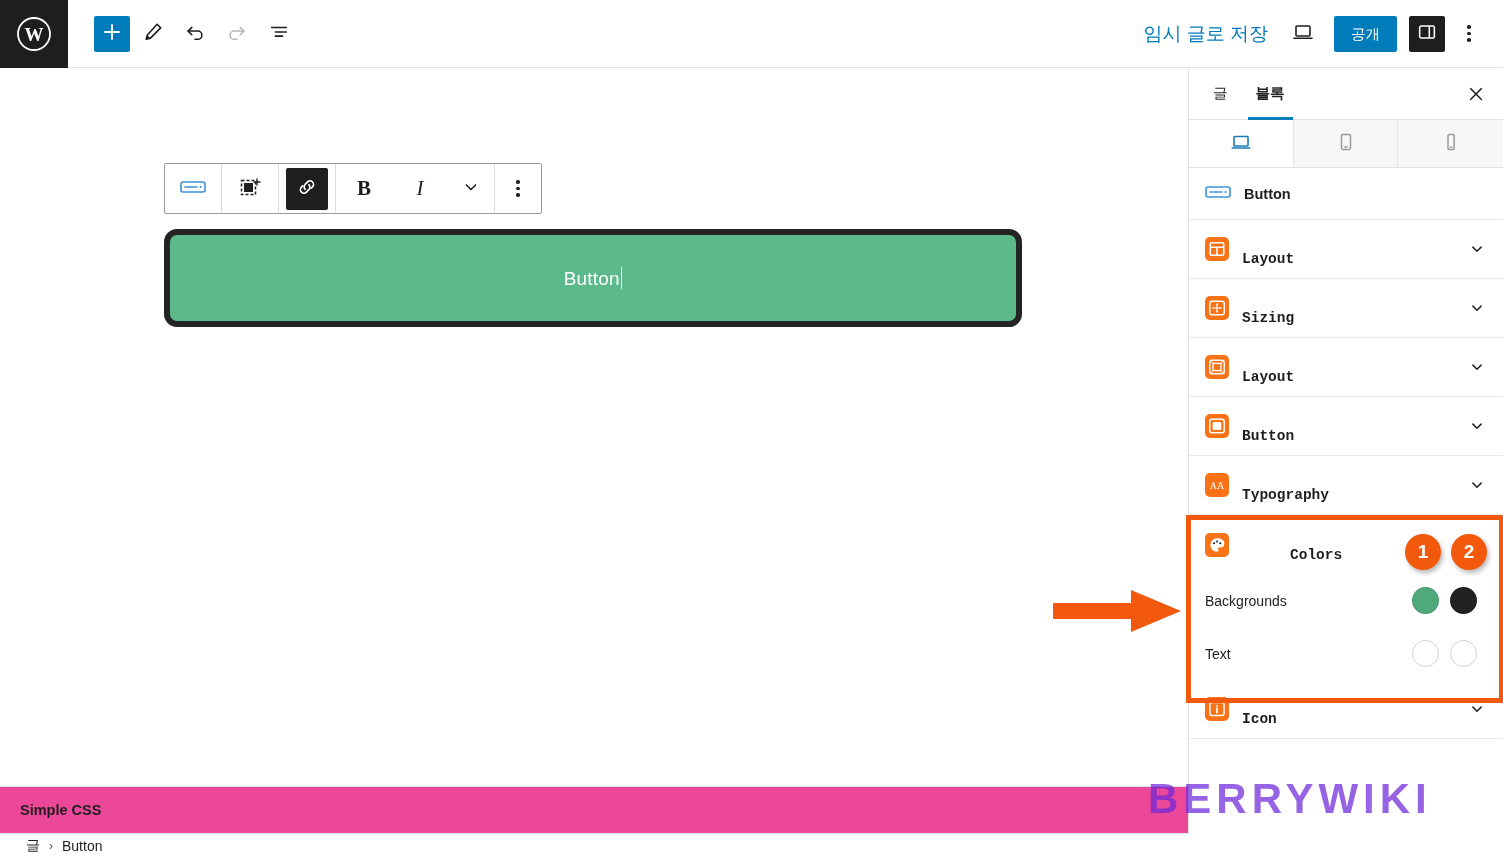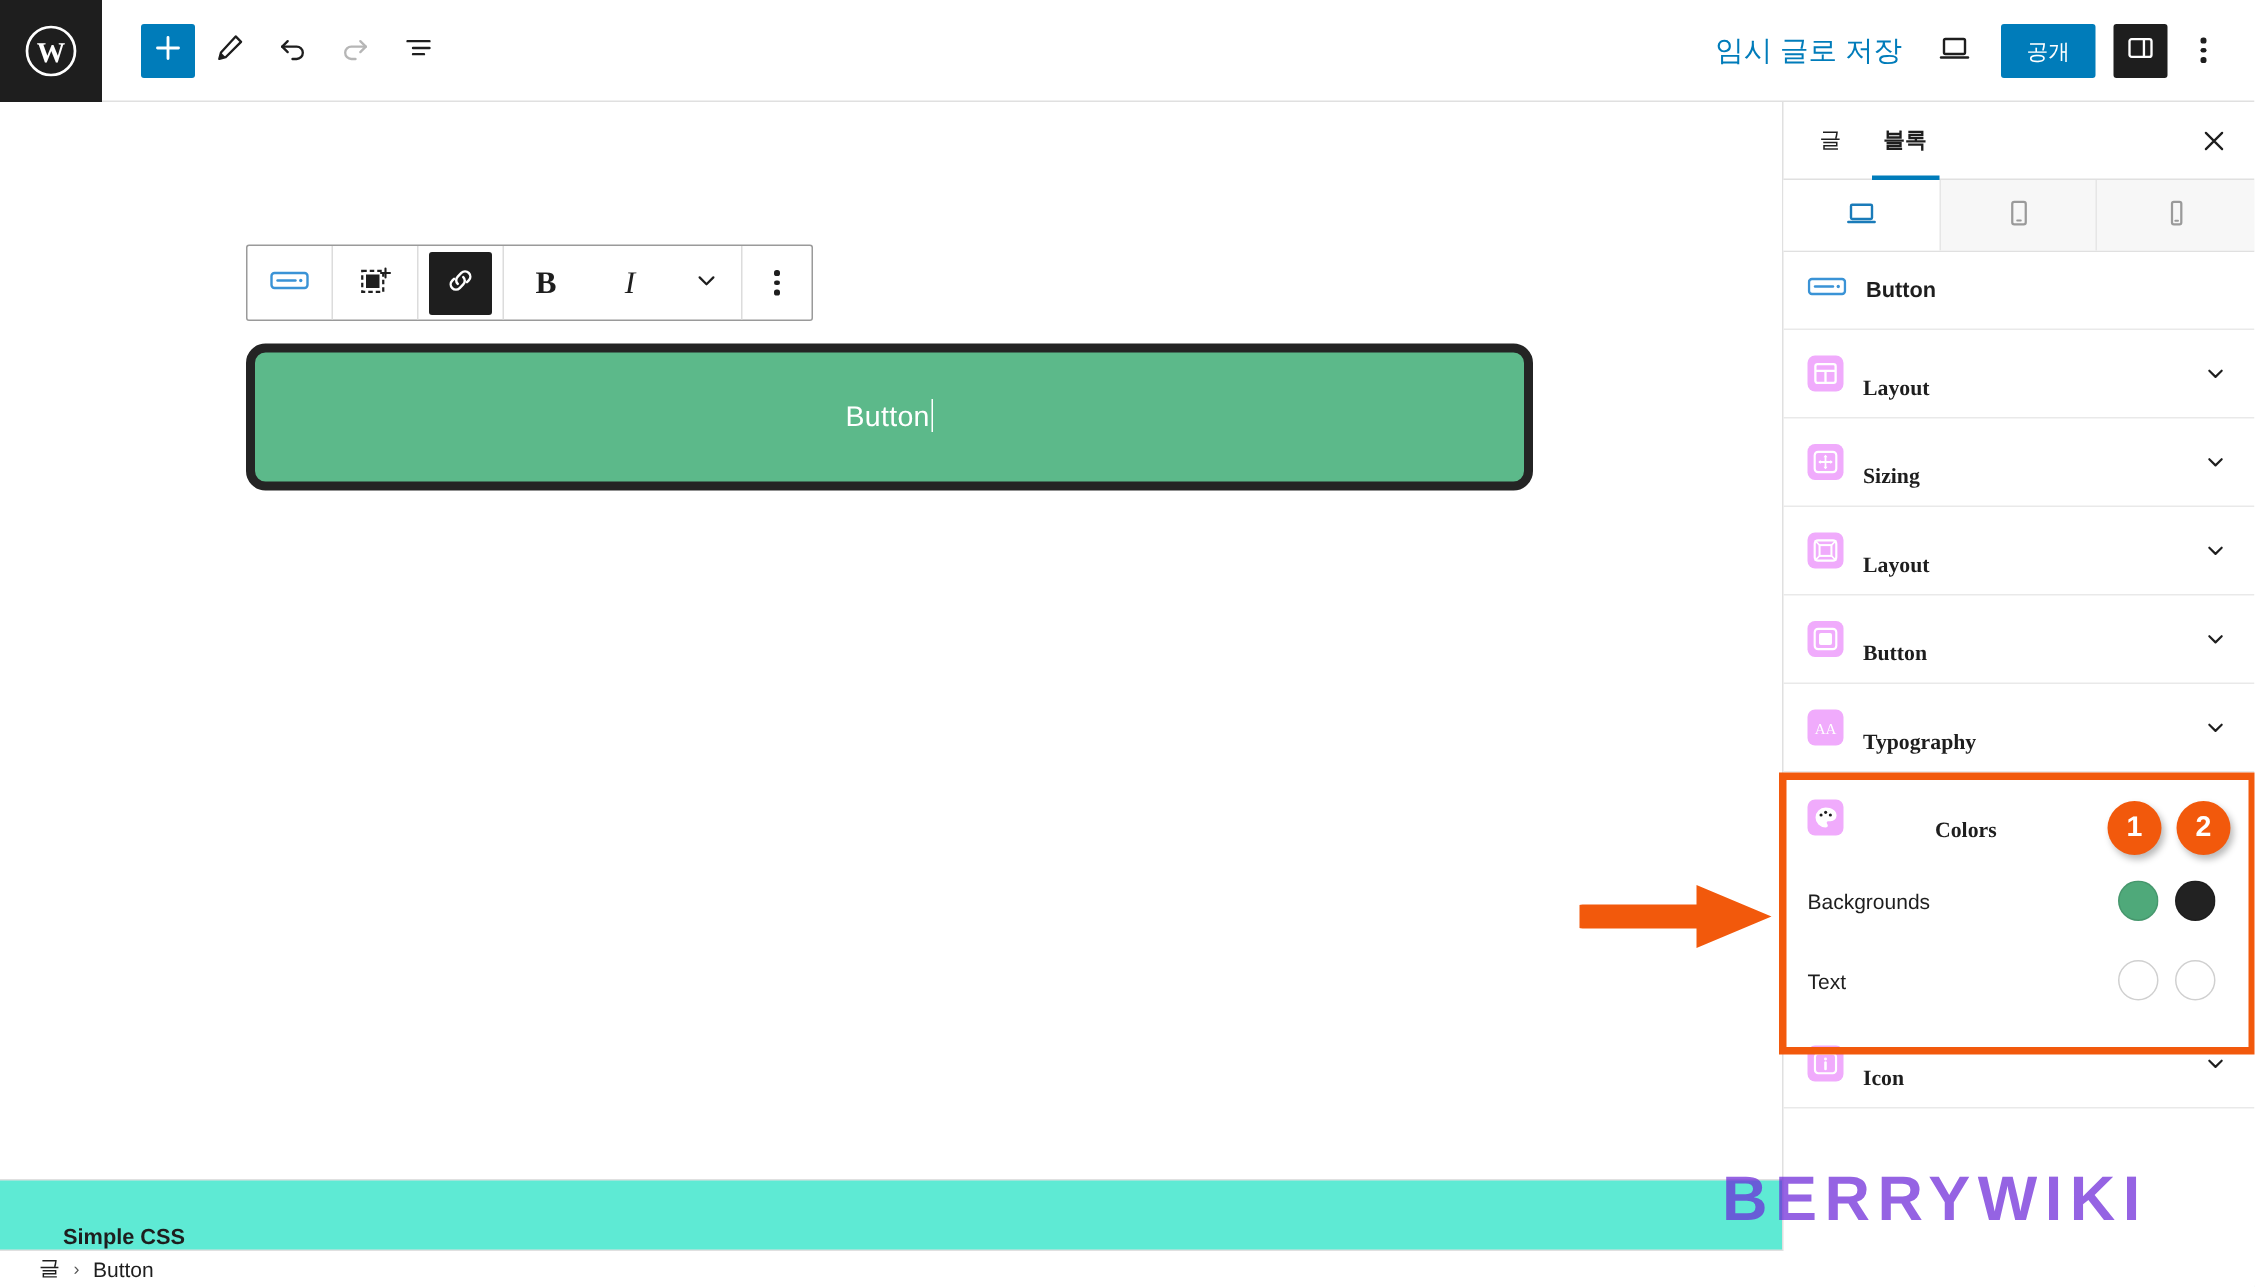--- a/index.html
+++ b/index.html
@@ -245,28 +245,28 @@
     display: flex; align-items: center;
     height: 59px;
     padding: 0 16px;
     border-bottom: 1px solid #e9e9e9;
     cursor: pointer;
     position: relative;
   }
   .panel-icon {
     width: 24px; height: 24px;
     border-radius: 5px;
-    background: #f0abfc;
+    background: #f97316;
     display: flex; align-items: center; justify-content: center;
     flex: 0 0 24px;
     margin-right: 13px;
   }
   .panel-label {
     font-size: 14.5px; font-weight: 600; color: #1e1e1e;
-    font-family: Liberation Serif, serif;
+    font-family: Liberation Mono, monospace;
     flex: 1 1 auto;
     margin-top: 20px;
   }
   .chev {
     width: 20px; height: 20px;
     display: flex; align-items: center; justify-content: center;
     flex: 0 0 20px;
   }
 
   
@@ -329,23 +329,23 @@
     z-index: 8;
   }
 
   
   .footer-simple-css {
     position: absolute;
     left: 0; top: 786px;
     width: 1188px; height: 48px;
     border-top: 1px solid #e0e0e0;
     border-bottom: 1px solid #e0e0e0;
-    display: flex; align-items: flex-end;
-    padding-left: 42px;
-    background: #5eead4;
+    display: flex; align-items: center;
+    padding-left: 20px;
+    background: #ec4899;
   }
   .footer-simple-css span {
     font-size: 14.5px; font-weight: 600; color: #1e1e1e;
     font-family: "Liberation Sans","DejaVu Sans",sans-serif;
   }
   .breadcrumb-bar {
     position: absolute;
     left: 0; top: 834px;
     width: 1503px; height: 24px;
     display: flex; align-items: center;

